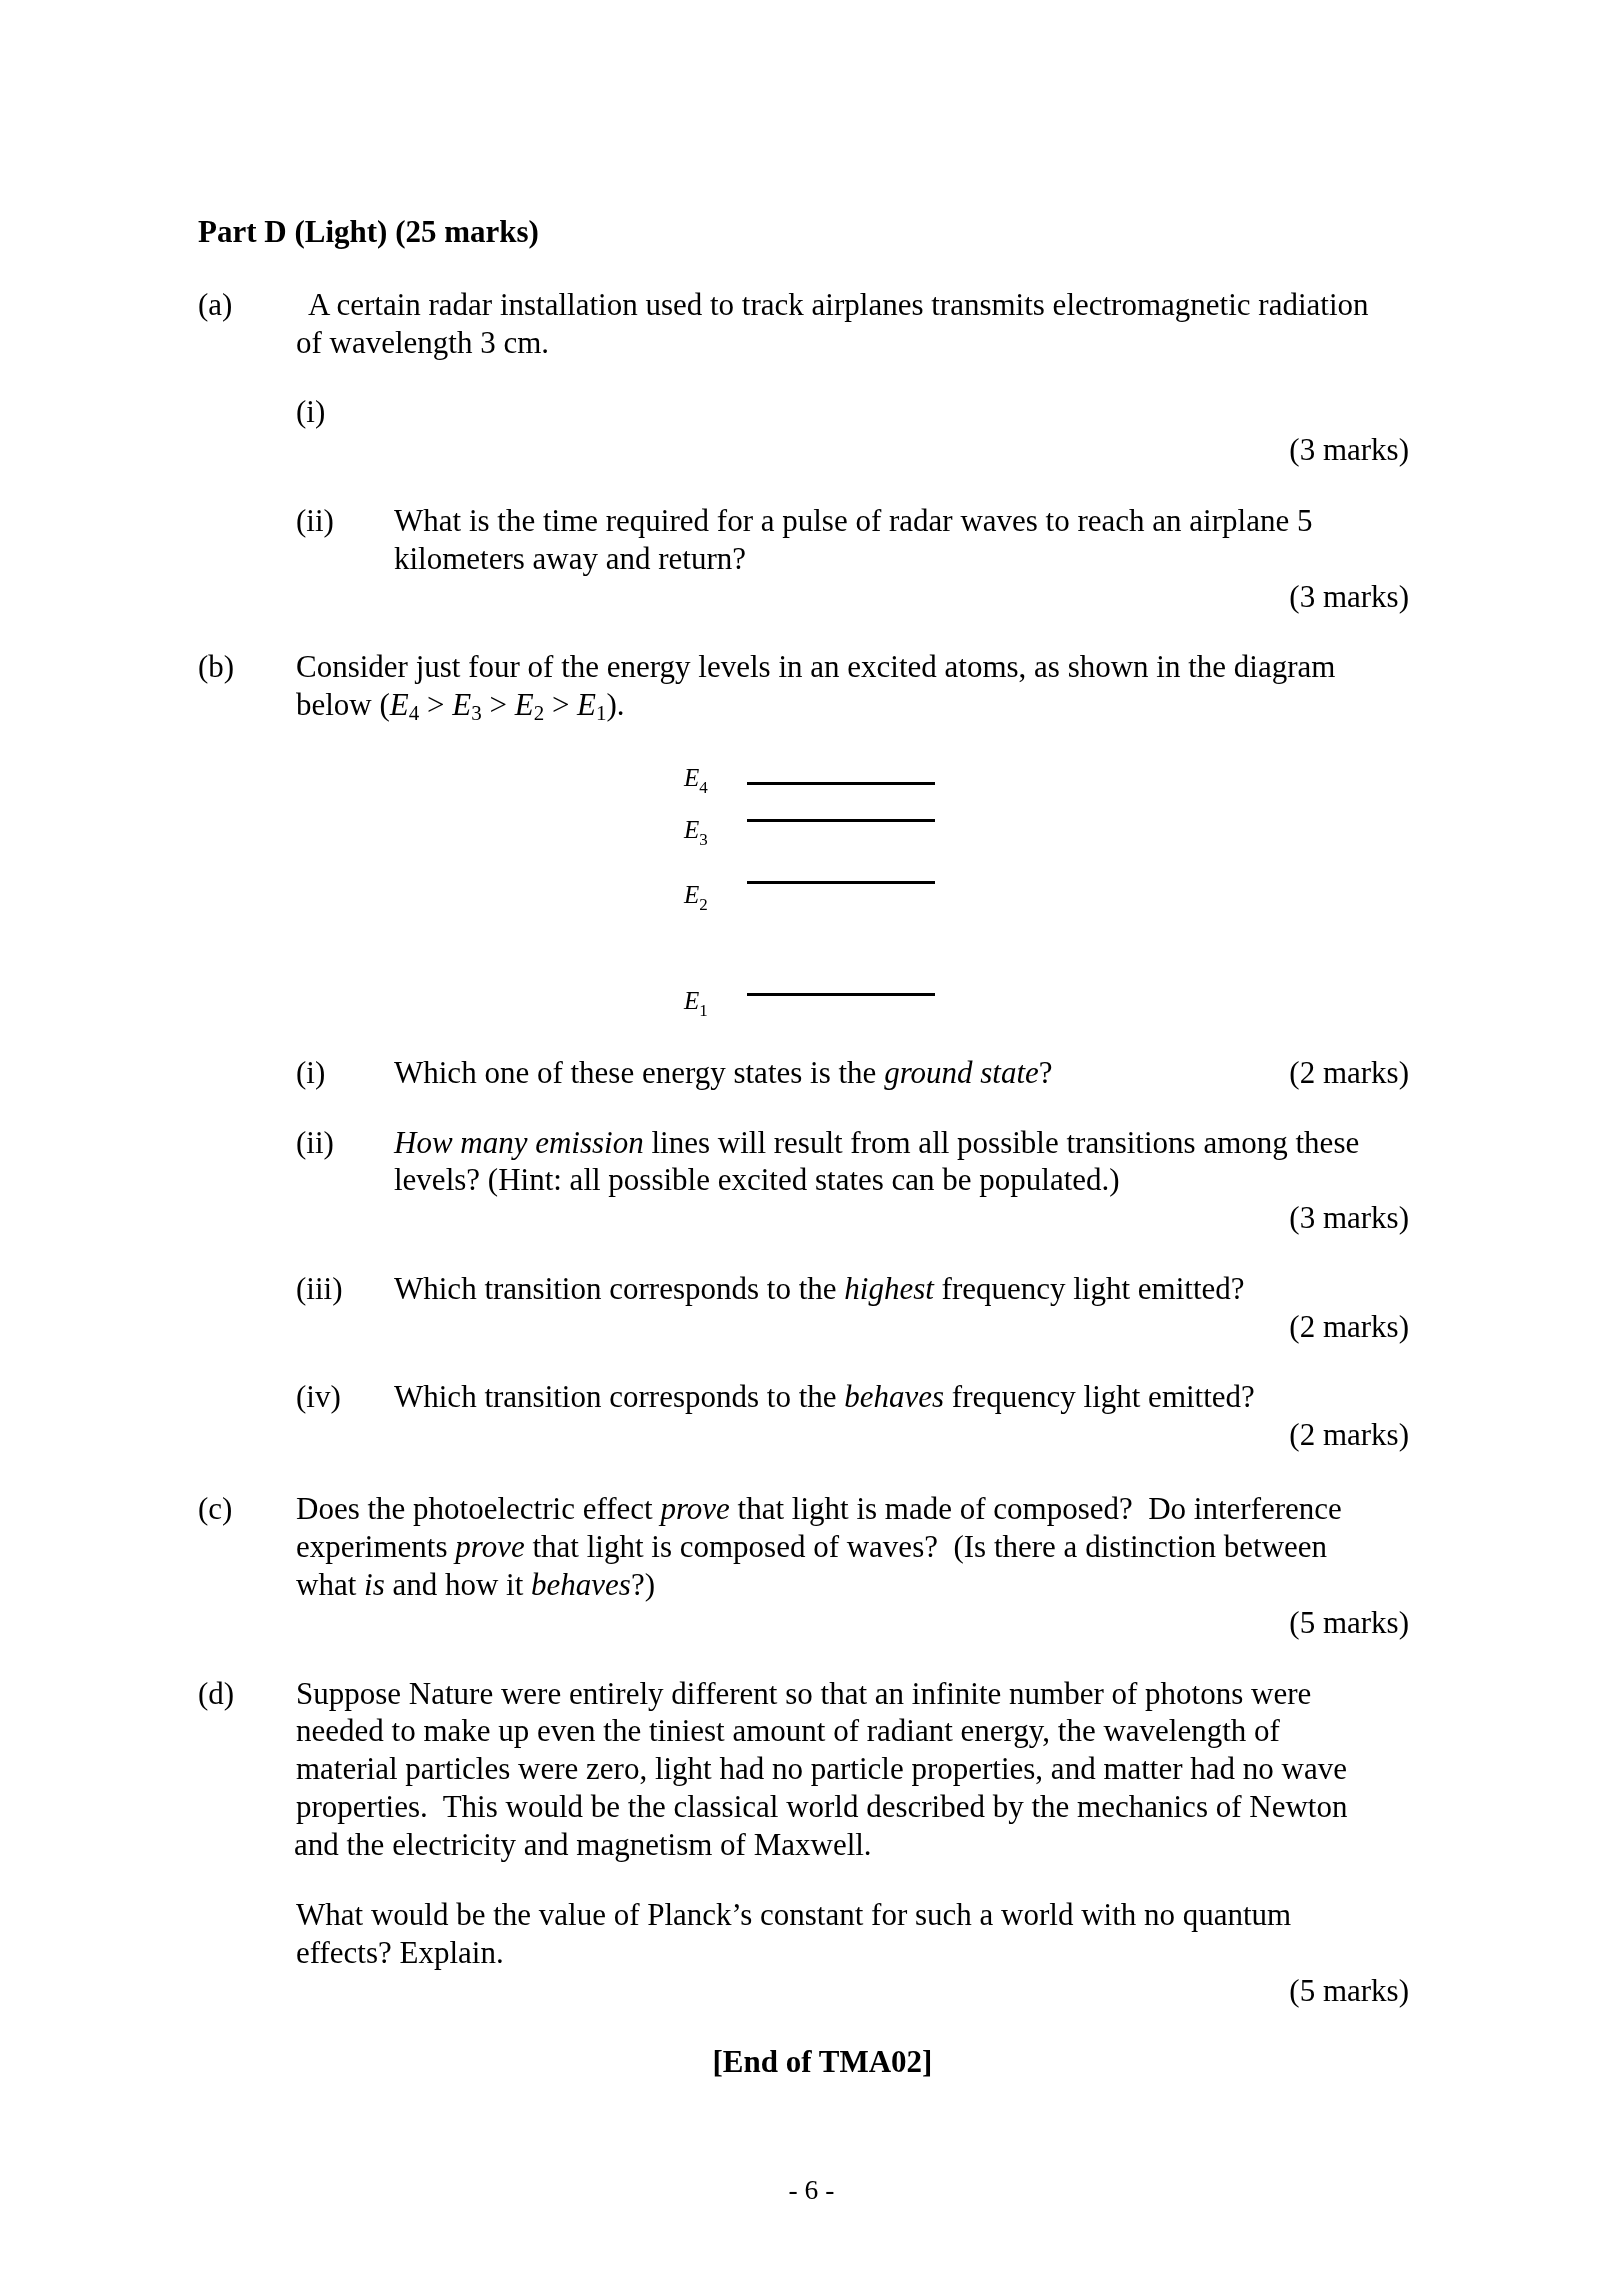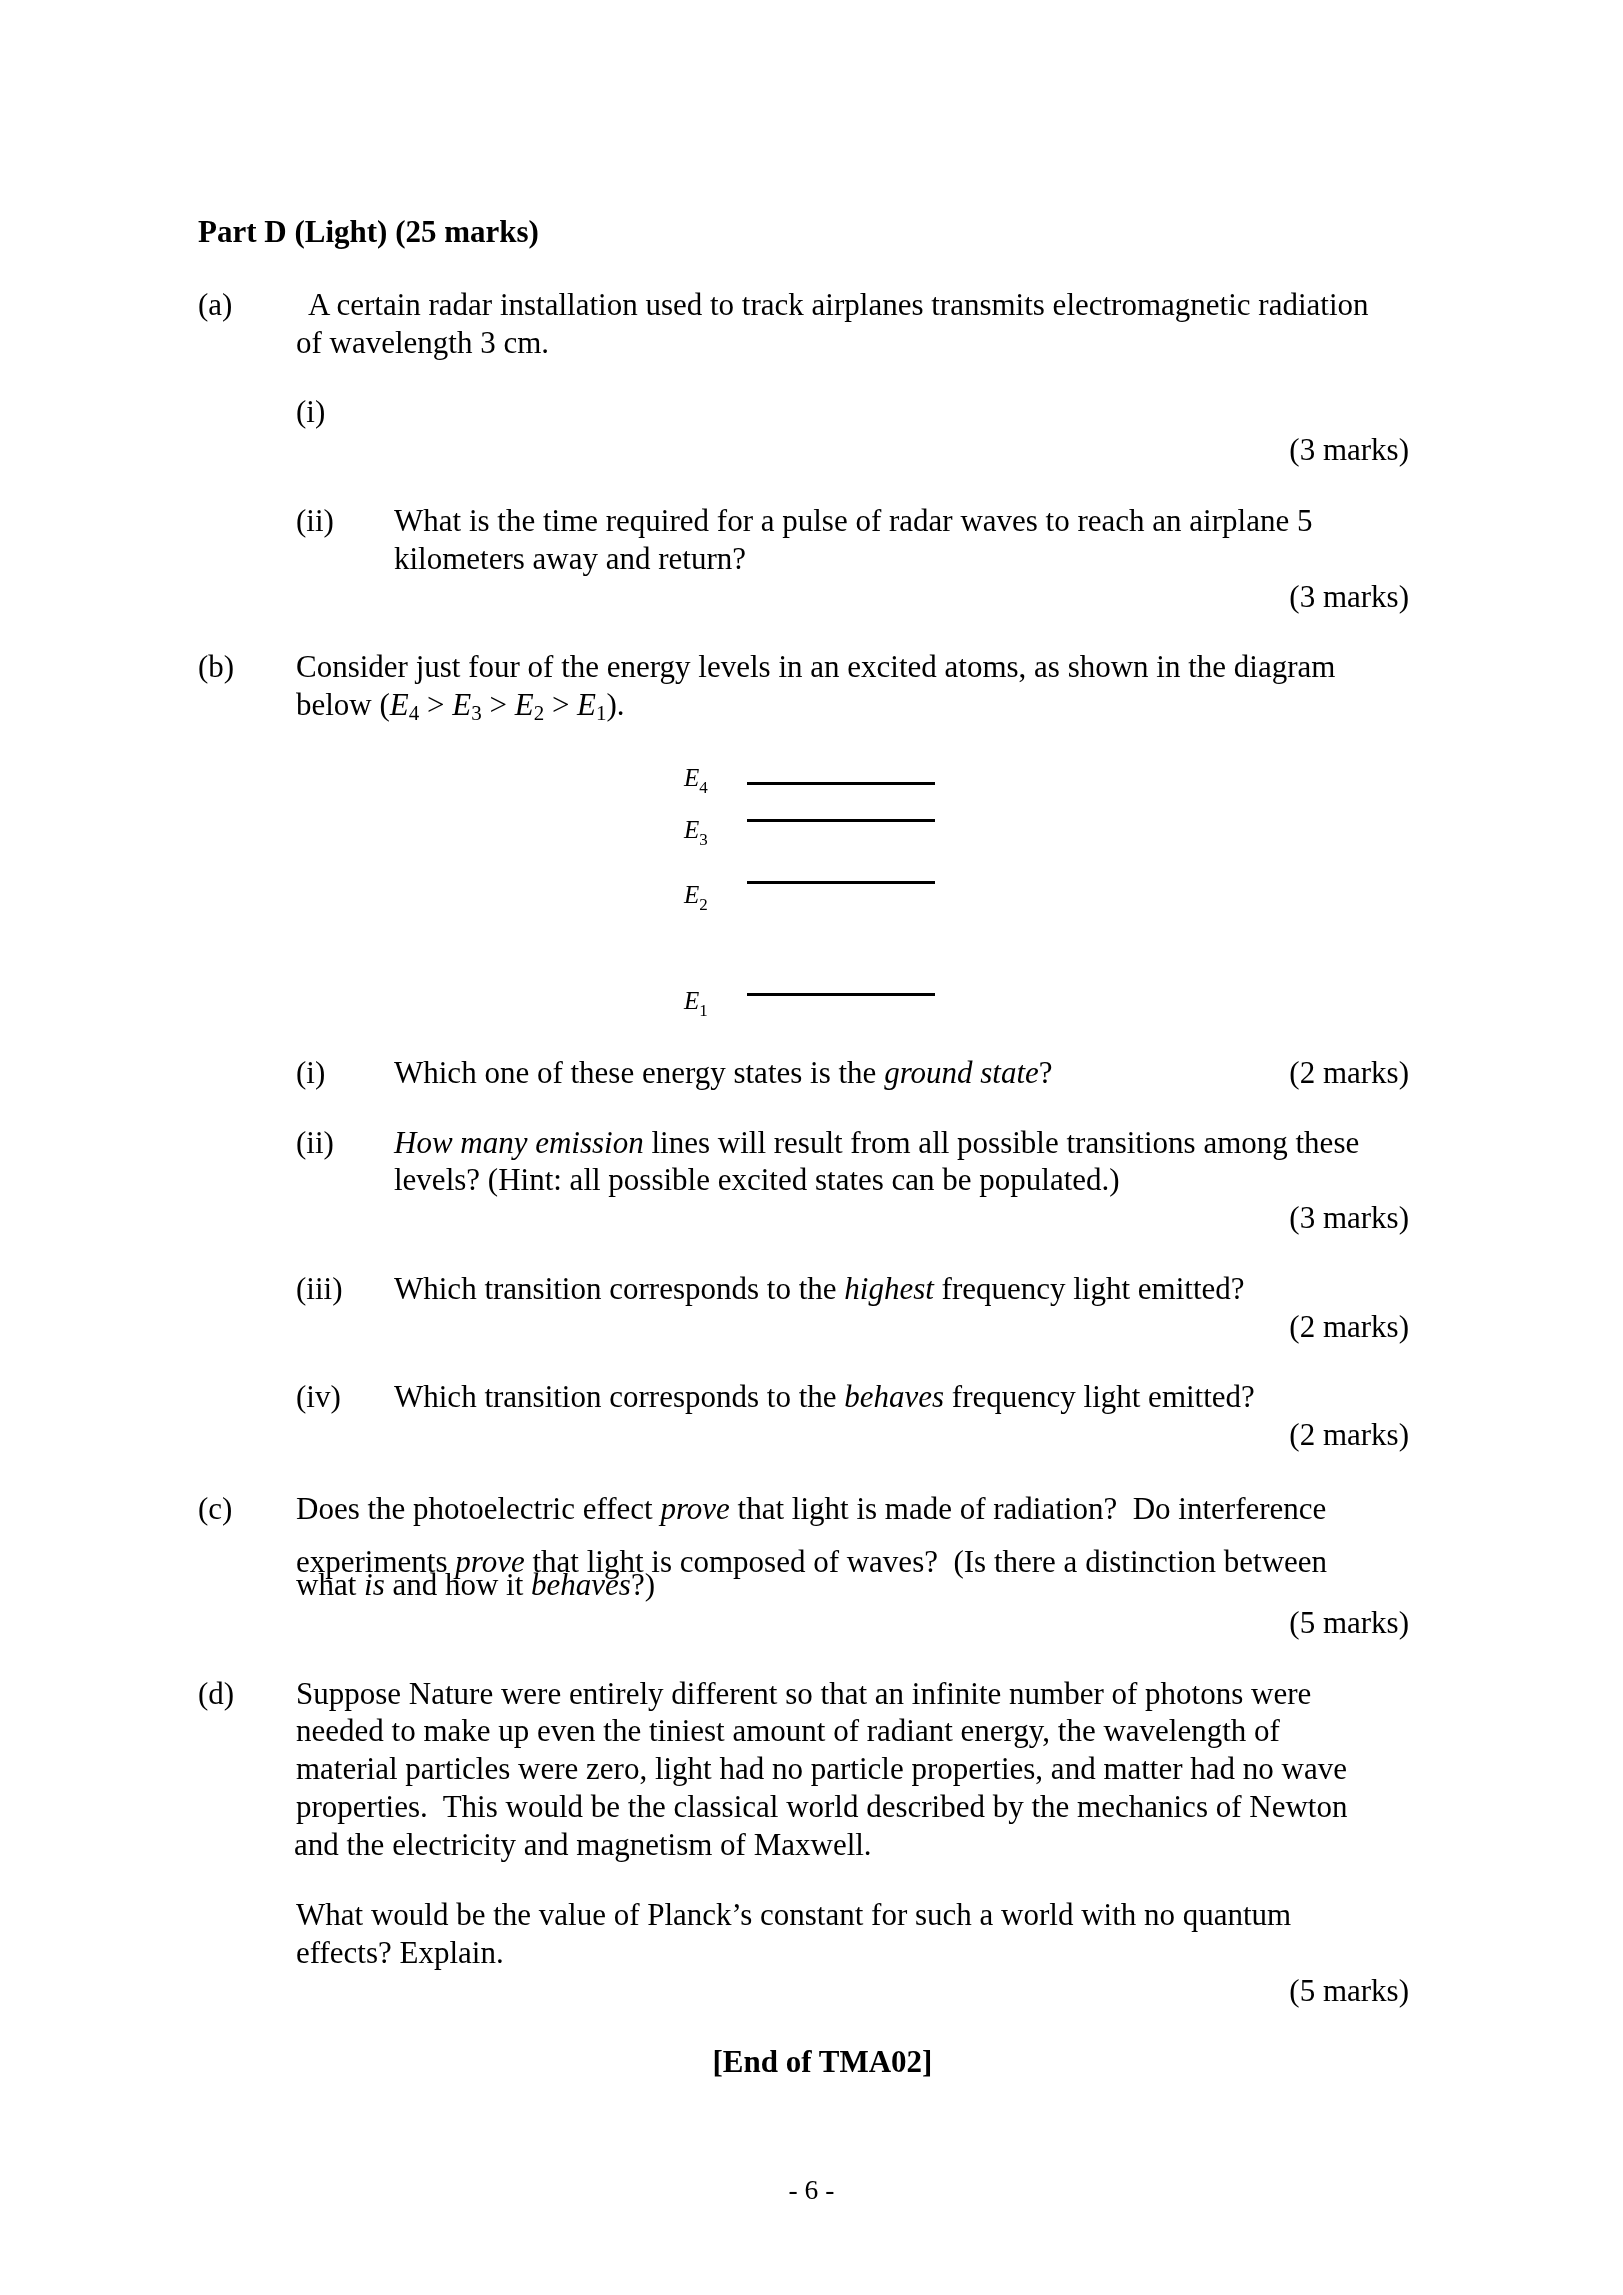--- a/index.html
+++ b/index.html
@@ -65,22 +65,22 @@
 
   <div class="lbl" style="left:296px; top:1270px;">(iii)</div>
   <div class="t" style="left:394px; top:1270px;"><span>Which transition corresponds to the </span><span class="i">highest</span><span> frequency light emitted?</span></div>
   <div class="t right" style="right:214px; top:1308px;">(2 marks)</div>
 
   <div class="lbl" style="left:296px; top:1378px;">(iv)</div>
   <div class="t" style="left:394px; top:1378px;"><span>Which transition corresponds to the </span><span class="i">behaves</span><span> frequency light emitted?</span></div>
   <div class="t right" style="right:214px; top:1416px;">(2 marks)</div>
 
   <div class="lbl" style="left:198px; top:1490px;">(c)</div>
-  <div class="t" style="left:296px; top:1490px;"><span>Does the photoelectric effect </span><span class="i">prove</span><span style="white-space:pre"> that light is made of radiation?  Do interference</span></div>
-  <div class="t" style="left:296px; top:1528px;margin-top:15px;"><span>experiments </span><span class="i">prove</span><span style="white-space:pre"> that light is composed of waves?  (Is there a distinction between</span></div>
+  <div class="t" style="left:296px; top:1490px;"><span>Does the photoelectric effect </span><span class="i">prove</span><span style="white-space:pre"> that light is made of composed?  Do interference</span></div>
+  <div class="t" style="left:296px; top:1528px;"><span>experiments </span><span class="i">prove</span><span style="white-space:pre"> that light is composed of waves?  (Is there a distinction between</span></div>
   <div class="t" style="left:296px; top:1566px;"><span>what </span><span class="i">is</span><span> and how it </span><span class="i">behaves</span><span>?)</span></div>
   <div class="t right" style="right:214px; top:1604px;">(5 marks)</div>
 
   <div class="lbl" style="left:198px; top:1675px;">(d)</div>
   <div class="t" style="left:296px; top:1675px;">Suppose Nature were entirely different so that an infinite number of photons were</div>
   <div class="t" style="left:296px; top:1712px;">needed to make up even the tiniest amount of radiant energy, the wavelength of</div>
   <div class="t" style="left:296px; top:1750px;">material particles were zero, light had no particle properties, and matter had no wave</div>
   <div class="t" style="left:296px; top:1788px; white-space:pre;">properties.  This would be the classical world described by the mechanics of Newton</div>
   <div class="t" style="left:294px; top:1826px;">and the electricity and magnetism of Maxwell.</div>
 

